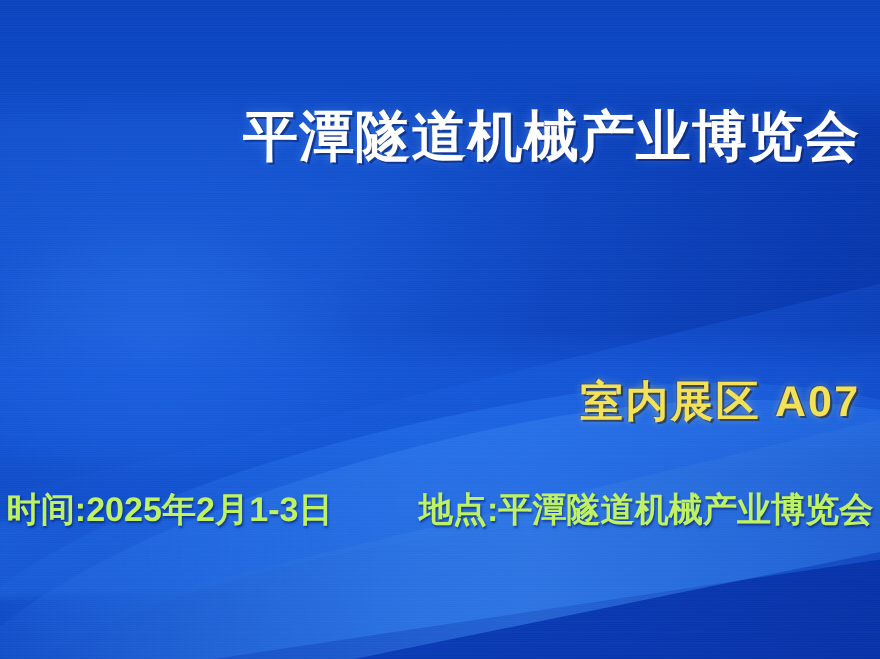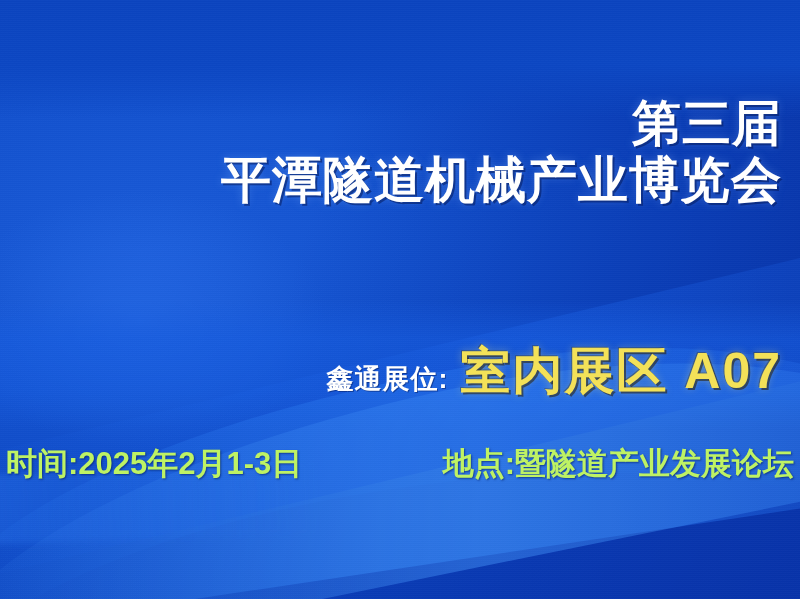--- a/index.html
+++ b/index.html
@@ -135,21 +135,21 @@
     white-space: nowrap;
   }
   .booth-label {
     font-size: 27px;
     font-weight: bold;
     color: #ffffff;
     letter-spacing: 1px;
     text-shadow: 1px 1px 0 rgba(4,26,92,0.5);
   }
   .booth-value {
-    font-size: 50px;
+    font-size: 39px;
     font-weight: bold;
     color: #f3e158;
     letter-spacing: 2px;
     text-shadow:
       2px 2px 0 rgba(40,30,5,0.55),
      -1px -1px 0 rgba(60,45,5,0.35),
       0 0 8px rgba(255,240,130,0.35);
   }
 
   .meta-row {
@@ -183,28 +183,26 @@
   <div class="swoosh sw3"></div>
   <div class="swoosh sw1"></div>
   <div class="swoosh sw2"></div>
   <div class="swoosh sw4"></div>
   <div class="sw-left"></div>
   <div class="grain"></div>
 
   <div class="content">
 
     <div class="title-block">
-      <div class="t-line t1">第三届</div>
       <div class="t-line t2">平潭隧道机械产业博览会</div>
     </div>
 
     <div class="booth-row">
-      <span class="booth-label">鑫通展位:</span>
       <span class="booth-value">室内展区 A07</span>
     </div>
 
     <div class="meta-row">
       <span class="meta-item">时间:2025年2月1-3日</span>
-      <span class="meta-item">地点:暨隧道产业发展论坛</span>
+      <span class="meta-item">地点:平潭隧道机械产业博览会</span>
     </div>
 
   </div>
 </div>
 
 </body></html>

